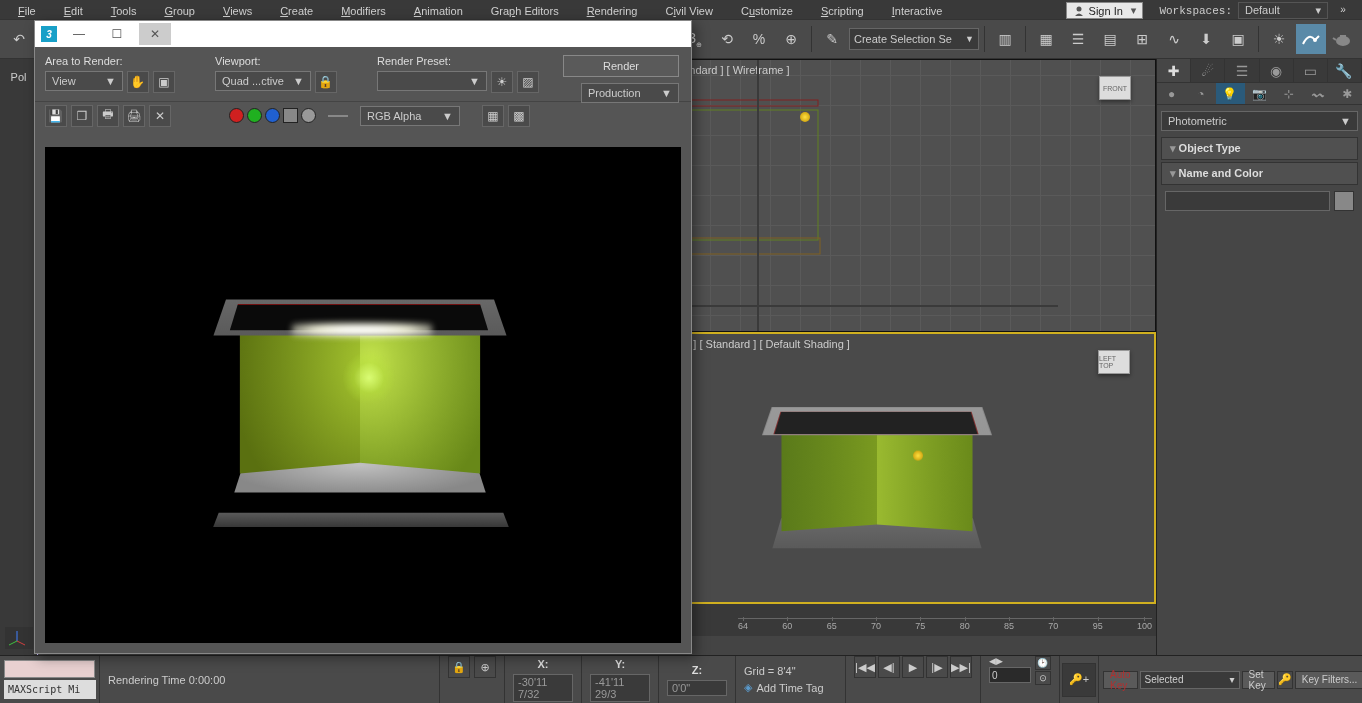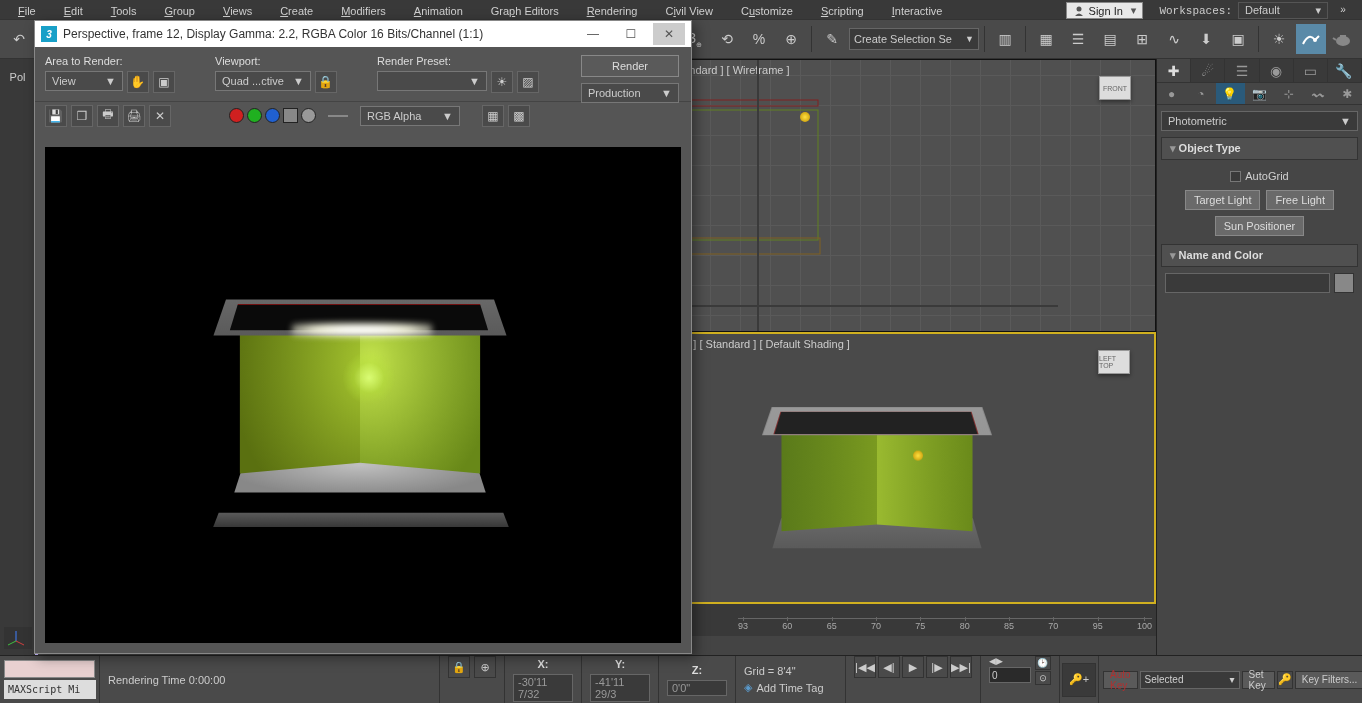--- a/index.html
+++ b/index.html
@@ -15,21 +15,21 @@
 .workspaces-dd { color: #ccc; padding:1px 6px; border: 1px solid #555; background:#3a3a3a; width:90px; display:flex; justify-content:space-between;}
 .maxhelp { width:18px; height:14px; font-size:10px; text-align:center;}
 
 .main-toolbar { height: 40px; background: #4a4a4a; border-top:1px solid #333; border-bottom:1px solid #333; display:flex; align-items:center; padding: 0 4px; gap:2px; }
 .tb-btn { width: 30px; height: 30px; background:#4a4a4a; border:1px solid transparent; display:inline-flex; align-items:center; justify-content:center; color:#ccc; font-size:14px;}
 .tb-btn.active { background:#5a8aa8; }
 .tb-sep { width:1px; height:26px; background:#333; margin:0 3px;}
 .tb-dropdown { height: 22px; background:#3a3a3a; border:1px solid #666; color:#ccc; padding:0 4px; display:inline-flex; align-items:center; min-width:130px; justify-content:space-between;}
 .tb-dropdown .dd-arrow{ font-size:9px;}
 
-.left-strip { position:absolute; left:0; top:59px; width:38px; bottom:48px; background:#393939; border-right:3px solid #c4b5fd;}
+.left-strip { position:absolute; left:0; top:59px; width:38px; bottom:48px; background:#393939; border-right:1px solid #c4b5fd;}
 .left-strip .pol-label { writing-mode: horizontal-tb; color:#ccc; text-align:center; margin-top:12px; font-size:11px;}
 .left-strip .small-btn { width:28px; height:22px; background:#3a3a3a; border:1px solid #222; margin:2px auto; display:block;}
 
 .viewport-area { position:absolute; left:38px; top:59px; right:206px; bottom:99px; background:#2a2a2a; }
 .quad { position:absolute; border:1px solid #111; background: #505050; background-image: linear-gradient(#5a5a5a 1px, transparent 1px), linear-gradient(90deg, #5a5a5a 1px, transparent 1px); background-size: 30px 30px;}
 .quad.top-right { left: 50%; top:0; right:0; height:50%; background-position: -8px -15px;}
 .quad.bottom-right { left:50%; top:50%; right:0; bottom:0; border:2px solid #d0b020; background:#4a4a4a; background-image:none;}
 .quad-label { position:absolute; left:6px; top:4px; color:#ccc; font-size:11px; }
 .quad-label .ylw { color: #d0b020; }
 .view-cube { position:absolute; right:10px; top:10px; width:60px; height:40px; }
@@ -87,21 +87,21 @@
 .rw-titlebar { height:26px; background:#ffffff; display:flex; align-items:center; padding:0 6px; gap:6px;}
 .rw-icon-3 { width:16px; height:16px; background:#18a0c8; color:#fff; display:flex; align-items:center; justify-content:center; font-size:10px; font-style:italic; font-weight:bold;}
 .rw-title { color:#333; flex:1; font-size:12px;}
 .rw-ctrl { width:32px; height:22px; display:flex; align-items:center; justify-content:center; color:#555; font-size:12px;}
 .rw-ctrl.close { background:#ccc;}
 .rw-upper { padding:8px 10px; background:#555; display:flex; gap:40px; position:relative;}
 .rw-upper .grp { display:flex; flex-direction:column; gap:4px;}
 .rw-upper .lbl { font-size:11px; color:#ddd;}
 .rw-dd { height: 20px; background:#4a4a4a; border:1px solid #777; padding:0 6px; display:inline-flex; align-items:center; justify-content:space-between; color:#ccc; font-size:11px; min-width:78px; gap: 6px;}
 .rw-icon-btn { width:22px; height:22px; border:1px solid #666; background:#4a4a4a; display:inline-flex; align-items:center; justify-content:center; font-size:12px; color:#ccc;}
-.rw-render-btn { position:absolute; right:12px; top:8px; width: 98px; height:22px; background:#5a5a5a; border:1px solid #888; color:#ddd; text-align:center; line-height:20px;}
+.rw-render-btn { position:absolute; right:12px; top:8px; width: 116px; height:22px; background:#5a5a5a; border:1px solid #888; color:#ddd; text-align:center; line-height:20px;}
 .rw-prod-dd { position:absolute; right:12px; top:36px; width:98px;}
 .rw-toolbar2 { height:28px; background:#555; border-top:1px solid #444; padding:0 10px; display:flex; align-items:center; gap:4px;}
 .rw-channel-circles { display:flex; gap:3px; margin-left: 10px; align-items:center;}
 .circ { width:15px; height:15px; border-radius:50%; border:1px solid #222;}
 .circ.r{background:#d02020;} .circ.g{background:#20b020;} .circ.b{background:#2060d0;} 
 .sq.a{width:15px;height:15px;background:#888; border:1px solid #222;}
 .circ.m{background:#999;}
 .rw-image { position:absolute; left:10px; top:126px; right:10px; bottom:10px; background:#000; overflow:hidden;}
 .rw-render-scene { position:absolute; left:50%; top:50%; transform: translate(-50%, -45%);}
 .rw-roof { width:280px; height:72px; background:linear-gradient(#686868, #5a5a5a); transform: perspective(700px) rotateX(60deg); position:relative; z-index:3;}
@@ -272,41 +272,30 @@
     <div class="rp-sub">📷</div>
     <div class="rp-sub">⊹</div>
     <div class="rp-sub">〰</div>
     <div class="rp-sub">✱</div>
   </div>
   <div class="rp-dropdown">
     <span>Photometric</span>
     <span>▼</span>
   </div>
   <div class="rollout-head">Object Type</div>
-  <div class="rollout-body">
-    <div class="check">
-      <div class="box"></div>
-      <span>AutoGrid</span>
-    </div>
-    <div class="btn-grid">
-      <div class="light-btn">Target Light</div>
-      <div class="light-btn">Free Light</div>
-      <div class="light-btn">Sun Positioner</div>
-    </div>
-  </div>
   <div class="rollout-head">Name and Color</div>
   <div class="name-row">
     <div class="name-input"></div>
     <div class="color-swatch"></div>
   </div>
 </div>
 
 <div class="timeline-strip">
   <div class="timeline-ruler">
-    <span>93</span>
+    <span>64</span>
       <span>60</span>
       <span>65</span>
       <span>70</span>
       <span>75</span>
       <span>80</span>
       <span>85</span>
       <span>70</span>
       <span>95</span>
       <span>100</span>
   </div>
@@ -385,21 +374,20 @@
     <div class="play-btn">◢</div>
     <div class="play-btn">✋</div>
     <div class="play-btn">⟲</div>
     <div class="play-btn">◱</div>
   </div>
 </div>
 
 <div class="render-window">
   <div class="rw-titlebar">
     <div class="rw-icon-3">3</div>
-    <div class="rw-title">Perspective, frame 12, Display Gamma: 2.2, RGBA Color 16 Bits/Channel (1:1)</div>
     <div class="rw-ctrl">—</div>
     <div class="rw-ctrl">☐</div>
     <div class="rw-ctrl close">✕</div>
   </div>
   <div class="rw-upper">
     <div class="grp">
       <span class="lbl">Area to Render:</span>
       <div style="display:flex; gap:4px;">
         <div class="rw-dd">
             <span>View</span>

